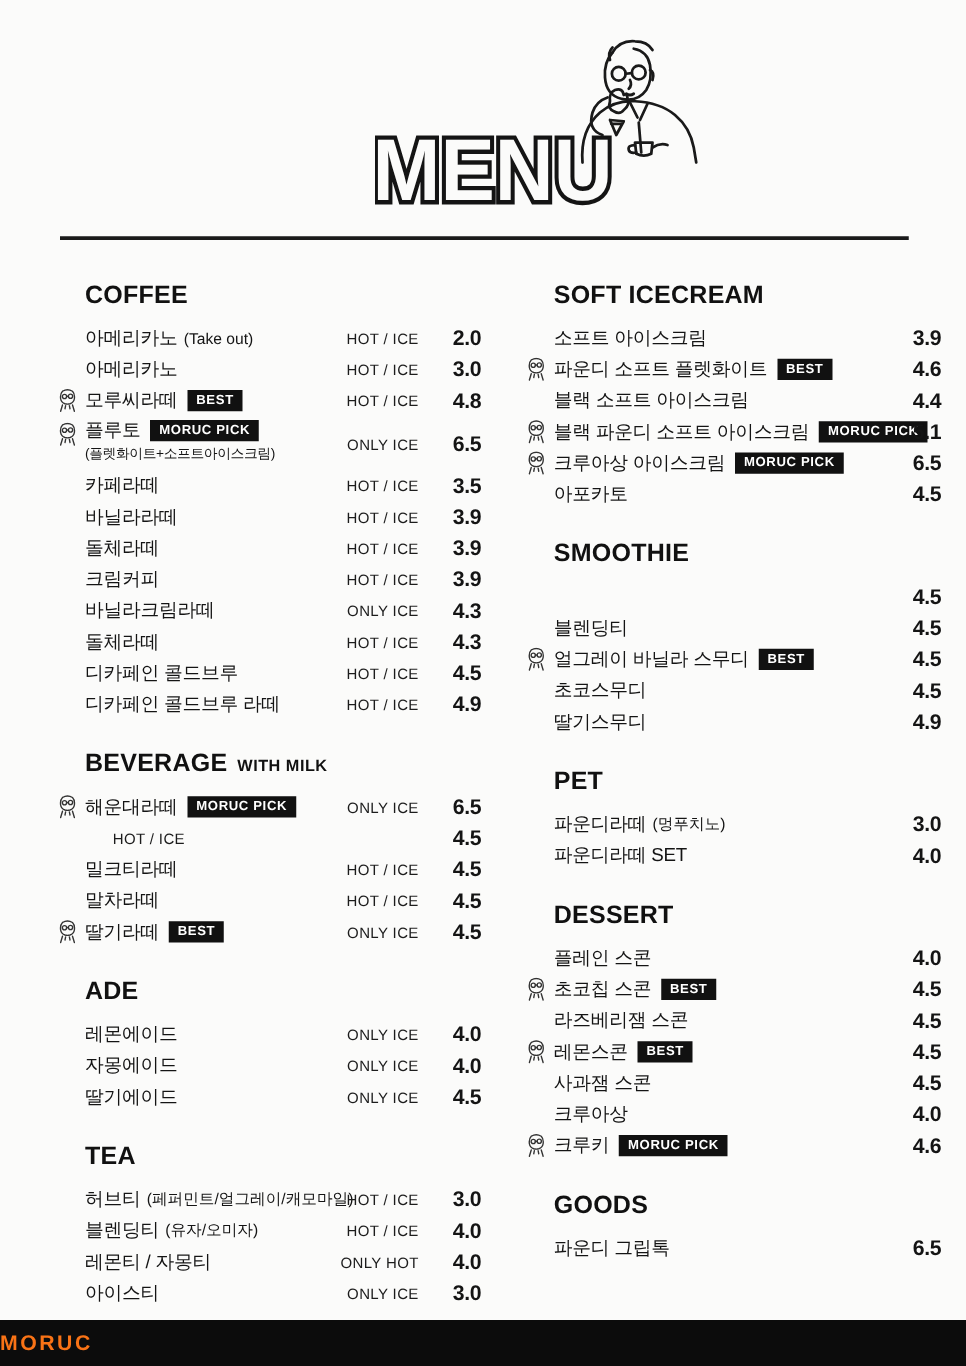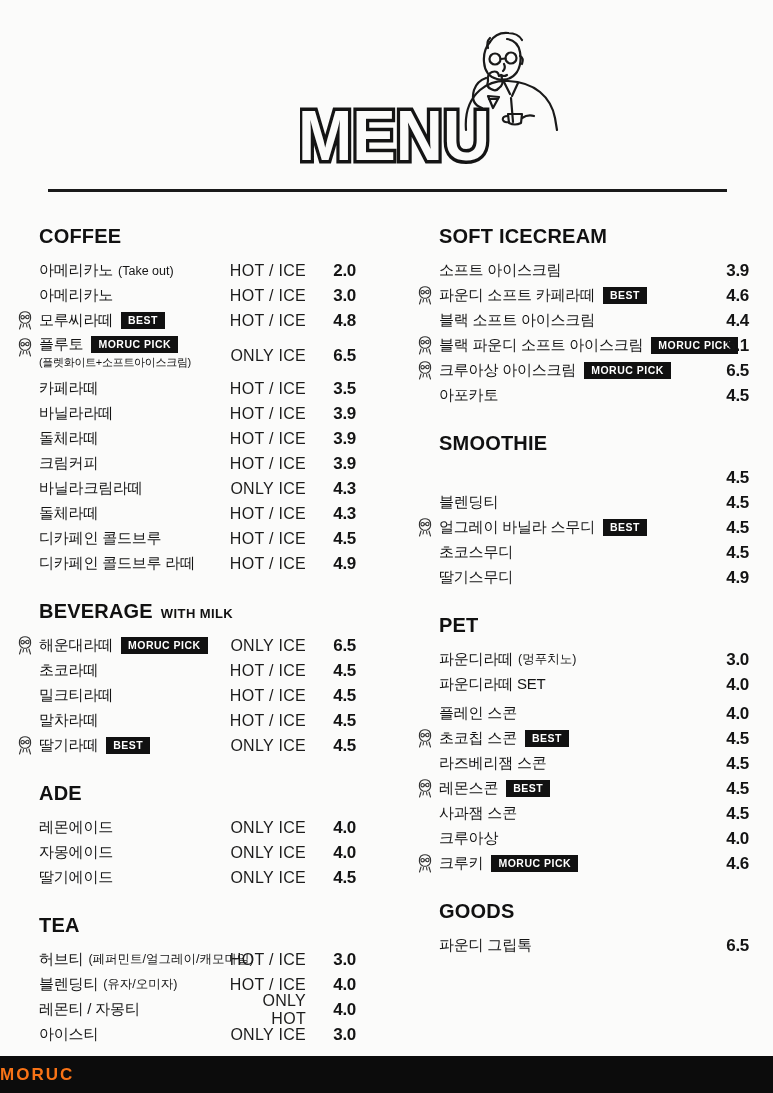--- a/index.html
+++ b/index.html
@@ -8,39 +8,39 @@
     background:#fbfbfa;color:#141414;
     font-family:"Liberation Sans","DejaVu Sans",sans-serif;
     display:flex;flex-direction:column;margin:0 auto;
   }
   
   .header{position:relative;height:195px;flex:none;}
   .menu-title-svg{position:absolute;left:300px;top:94px;}
   .mascot-svg{position:absolute;left:452px;top:26px;}
   .rule{position:absolute;left:48px;right:46px;top:189px;height:3px;background:#1a1a1a;}
   
-  .columns{flex:1;display:flex;padding:30px 33px 0 39px;gap:83px;align-items:flex-start;}
+  .columns{flex:1;display:flex;padding:30px 33px 0 68px;gap:58px;align-items:flex-start;}
   .col-left{width:317px;flex:none;}
   .col-right{width:310px;flex:none;}
   .section{margin-bottom:4px;}
   .sec-head{font-size:20px;font-weight:700;letter-spacing:.2px;margin:24px 0 10px;color:#111;}
   .section:first-child .sec-head{margin-top:0;}
   .sec-sub{font-size:13px;font-weight:700;margin-left:8px;letter-spacing:.4px;}
   .row{position:relative;display:flex;align-items:center;height:25px;}
   .row.tall{height:41px;align-items:flex-start;padding-top:2px;}
   .mini{position:absolute;left:-23px;top:3px;width:18px;height:20px;}
   .row.tall .mini{top:5px;}
   .namewrap{flex:1;min-width:0;}
   .nameline{display:flex;align-items:center;}
   .iname{font-size:15px;letter-spacing:-.2px;white-space:nowrap;}
   .inote{font-size:12.5px;margin-left:5px;white-space:nowrap;}
   .subnote{font-size:11px;margin-top:1px;letter-spacing:-.3px;}
   .badge{background:#111;color:#fff;font-size:10.5px;font-weight:700;
          padding:2px 7px 3px;margin-left:8px;letter-spacing:.5px;white-space:nowrap;}
-  .serve{width:80px;flex:none;text-align:right;font-size:16px;letter-spacing:.3px;color:#1c1c1c;}
+  .serve{width:80px;flex:none;text-align:right;font-size:12px;letter-spacing:.3px;color:#1c1c1c;}
   .row.tall .serve,.row.tall .price{align-self:center;}
   .price{width:50px;flex:none;margin-left:auto;text-align:right;font-size:17px;font-weight:700;letter-spacing:-.3px;}
   
   .footer{flex:none;height:37px;background:#0c0c0c;color:#f97316;display:flex;
           align-items:center;font-size:17px;font-weight:700;letter-spacing:2px;}
   svg{display:block;}
 </style>
 </head>
 <body>
 
@@ -234,25 +234,20 @@
             <div class="namewrap">
               <div class="nameline">
                 <span class="iname">해운대라떼</span>
                 <span class="badge">MORUC PICK</span>
               </div>
             </div>
             <span class="serve">ONLY ICE</span>
             <span class="price">6.5</span>
           </div>
           <div class="row">
-            <div class="namewrap">
-              <div class="nameline">
-                <span class="iname">초코라떼</span>
-              </div>
-            </div>
             <span class="serve">HOT / ICE</span>
             <span class="price">4.5</span>
           </div>
           <div class="row">
             <div class="namewrap">
               <div class="nameline">
                 <span class="iname">밀크티라떼</span>
               </div>
             </div>
             <span class="serve">HOT / ICE</span>
@@ -375,21 +370,21 @@
               <svg width="18" height="20" viewBox="0 0 18 20" fill="none" stroke="#333" stroke-width="1.1" stroke-linecap="round" stroke-linejoin="round">
                 <path d="M5 2 Q9 -0.5 13 2 Q15 4 14.5 8 Q14 11 11 12 Q9 12.6 7 12 Q4 11 3.5 8 Q3 4 5 2"></path>
                 <circle cx="6.6" cy="6.2" r="1.7"></circle>
                 <circle cx="11.4" cy="6" r="1.7"></circle>
                 <path d="M8.3 6.1 L9.7 6"></path>
                 <path d="M5 13 L3.5 18 M13 13 L14.5 18 M7.5 13.5 L7 16 M10.5 13.5 L11 16"></path>
               </svg>
             </span>
             <div class="namewrap">
               <div class="nameline">
-                <span class="iname">파운디 소프트 카페라떼</span>
+                <span class="iname">파운디 소프트 플렛화이트</span>
                 <span class="badge">BEST</span>
               </div>
             </div>
             <span class="price">4.6</span>
           </div>
           <div class="row">
             <div class="namewrap">
               <div class="nameline">
                 <span class="iname">블랙 소프트 아이스크림</span>
               </div>
@@ -503,20 +498,21 @@
           <div class="row">
             <div class="namewrap">
               <div class="nameline">
                 <span class="iname">파운디라떼 SET</span>
               </div>
             </div>
             <span class="price">4.0</span>
           </div>
         </section>
         <section class="section">
+          <div class="sec-head"><span class="sec-title">DESSERT</span></div>
           <div class="row">
             <div class="namewrap">
               <div class="nameline">
                 <span class="iname">플레인 스콘</span>
               </div>
             </div>
             <span class="price">4.0</span>
           </div>
           <div class="row">
             <span class="mini">

